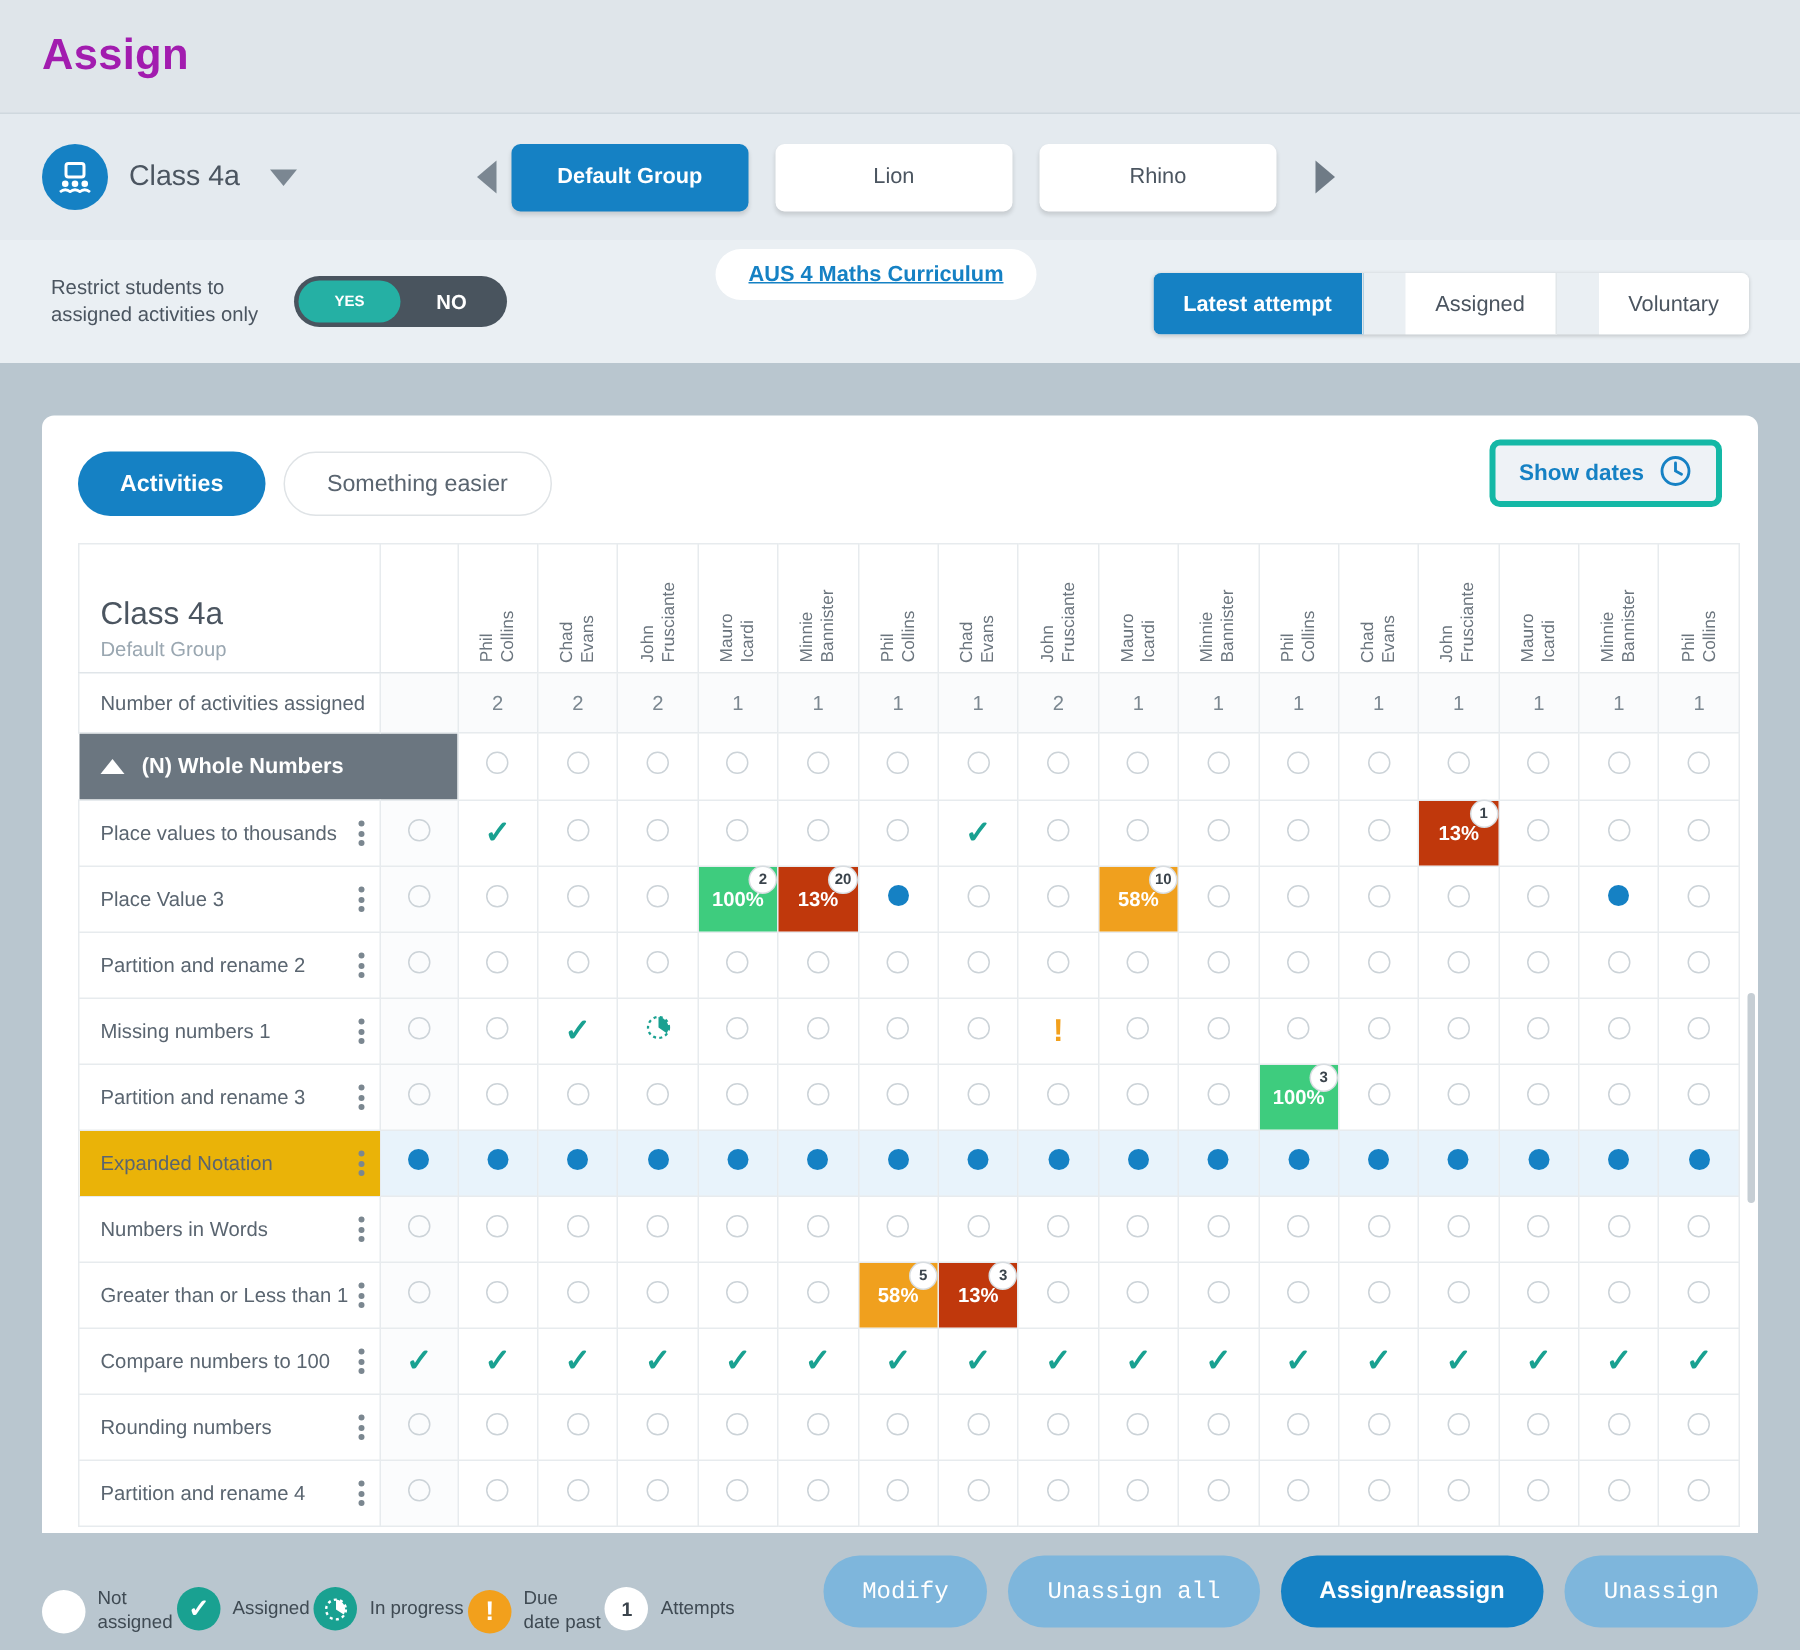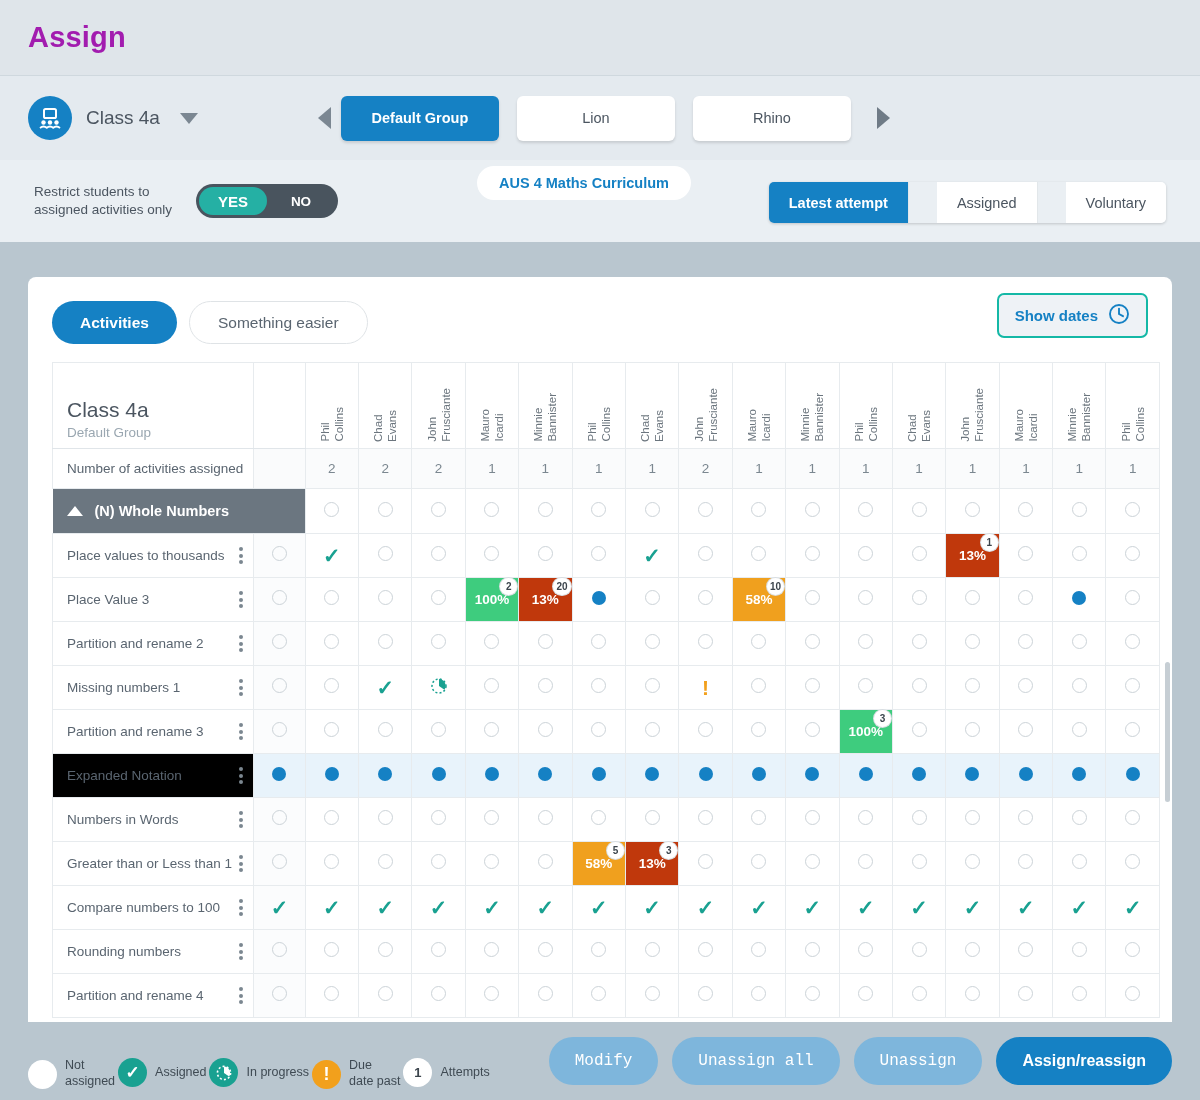--- a/index.html
+++ b/index.html
@@ -40,32 +40,32 @@
     min-width:158px; height:45px; border-radius:6px; background:#fff; color:#4b5560;
     font-size:14.5px; display:flex; align-items:center; justify-content:center;
     box-shadow:0 2px 3px rgba(0,0,0,.13); margin-right:8px; cursor:pointer;
   }
   .gtab.active { background:#1581c4; color:#fff; font-weight:600; }
 
   
   .curriculum {
     position:absolute; left:477px; top:166px; height:34px; padding:12px 22px;
     background:#fff; border-radius:17px; display:flex; align-items:center;
-    font-size:14.5px; color:#1581c4; font-weight:600; z-index:5;
+    font-size:14.5px; color:#1581c4; font-weight:600; z-index:5;text-decoration:underline;
   }
 
   
   .restrictband { height:82px; background:#eaeff3; display:flex; align-items:center; padding:0 34px; position:relative;}
   .restrict-label { font-size:13.5px; color:#4b5560; line-height:1.35; width:150px; }
   .toggle {
     width:142px;height:34px;border-radius:17px;background:#49545e;display:flex;align-items:center;
     margin-left:12px; cursor:pointer; padding:3px;
   }
   .toggle .yes {
-    width:68px;height:28px;border-radius:14px;background:#25b0a4;color:#fff;font-size:15px;
+    width:68px;height:28px;border-radius:14px;background:#25b0a4;color:#fff;font-size:10px;
     display:flex;align-items:center;justify-content:center;font-weight:600;
   }
   .toggle .no { flex:1;color:#fff;font-size:13.5px;display:flex;align-items:center;justify-content:center;font-weight:600;}
   .seg {
     position:absolute; right:34px; top:22px; display:flex; border-radius:5px; overflow:hidden;
     box-shadow:0 1px 3px rgba(0,0,0,.18);
     gap:28px;
   }
   .seg div { height:41px; padding:0 20px; display:flex;align-items:center;justify-content:center;
     background:#fff;color:#4b5560;font-size:14.5px; cursor:pointer; border-right:1px solid #e2e7ea;}
@@ -79,21 +79,21 @@
   }
   .cardtop { display:flex; align-items:center; padding:24px 24px 0 24px; position:relative;}
   .pillbtn {
     height:43px; padding:12px 28px; border-radius:22px; display:flex;align-items:center;justify-content:center;
     font-size:15.5px; cursor:pointer;
   }
   .pillbtn.primary{ background:#1581c4;color:#fff;font-weight:600;}
   .pillbtn.ghost{ background:#fff;color:#5a6570;border:1px solid #dfe3e6; margin-left:12px;}
   .showdates {
     position:absolute; right:24px; top:16px; height:45px; padding:0 16px; border-radius:7px;
-    background:#eef2f6; border:2px solid #14b8a6; display:flex;align-items:center;gap:10px;
+    background:#eef2f6; border:4px solid #14b8a6; display:flex;align-items:center;gap:10px;
     color:#1581c4; font-size:15px; font-weight:600; cursor:pointer;justify-content:space-between;
   }
 
   
   .tablewrap { margin-top:18px; position:relative; }
   table.grid { border-collapse:collapse; table-layout:fixed; width:1108px; margin-left:24px;}
   table.grid td, table.grid th { border:1px solid #e7ebee; padding:0; }
 
   col.labelcol { width:196px; }
   col.selcol { width:50px; }
@@ -120,21 +120,21 @@
   }
   .tri-up{ width:0;height:0;border-left:8px solid transparent;border-right:8px solid transparent;border-bottom:10px solid #fff;}
 
   .actrow td { height:44px; text-align:center; }
   .actrow td.lbl {
     text-align:left; padding:0 10px 0 14px; font-size:13.5px; color:#5a6570;
     position:relative; white-space:nowrap; overflow:hidden;
   }
   .actrow td.sel { background:#fbfcfd; }
   .actrow.hl td { background:#e8f3fb; }
-  .actrow.hl td.lbl { background:#000000; }
+  .actrow.hl td.lbl { background:#eab308; }
   .kebab {
     position:absolute; right:10px; top:50%; transform:translateY(-50%);
     width:4px; cursor:pointer;
   }
   .kebab i{ display:block; width:4px;height:4px;border-radius:50%;background:#7b8790;margin:2.5px 0;}
 
   
   .m-empty{ width:15px;height:15px;border-radius:50%;border:1.6px solid #ccd3d8; display:inline-block;}
   .m-dot{ width:14px;height:14px;border-radius:50%;background:#1581c4; display:inline-block;}
   .m-check{ color:#19a191; font-size:21px; line-height:1; font-weight:700; display:inline-block;}
@@ -701,17 +701,17 @@
         </span>
       </div>
       <div class="litem">
         <span class="lic num">1</span>
         <span>Attempts</span>
       </div>
     </div>
     <div class="actions">
       <div class="abtn muted">Modify</div>
       <div class="abtn muted">Unassign all</div>
+      <div class="abtn solid">Assign/reassign</div>
       <div class="abtn muted">Unassign</div>
-      <div class="abtn solid">Assign/reassign</div>
     </div>
   </div>
 </div>
 
 </body></html>

